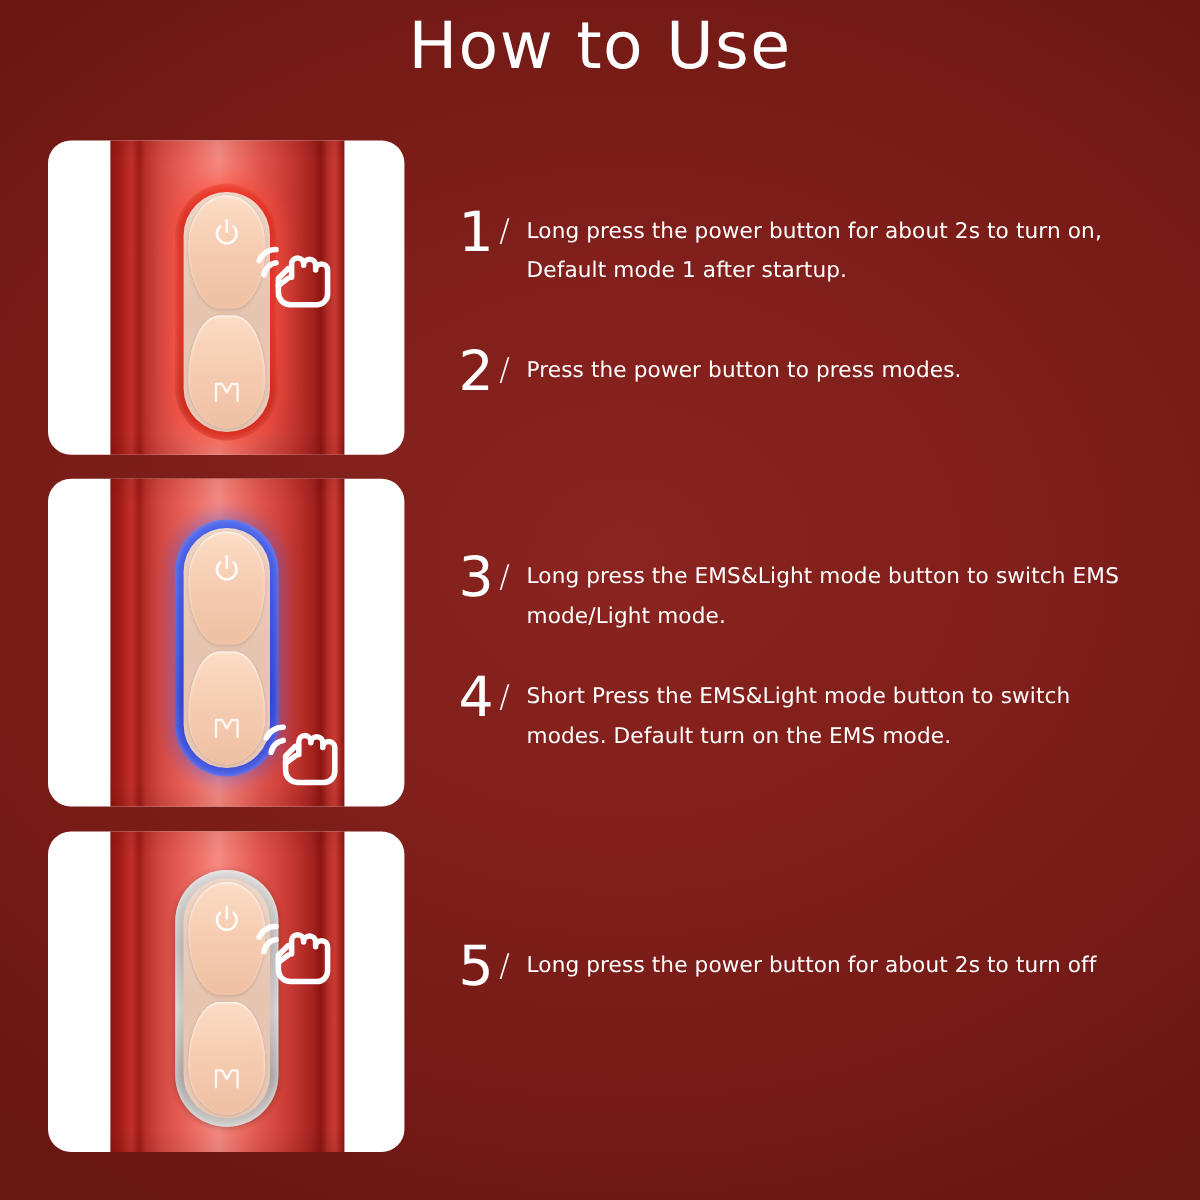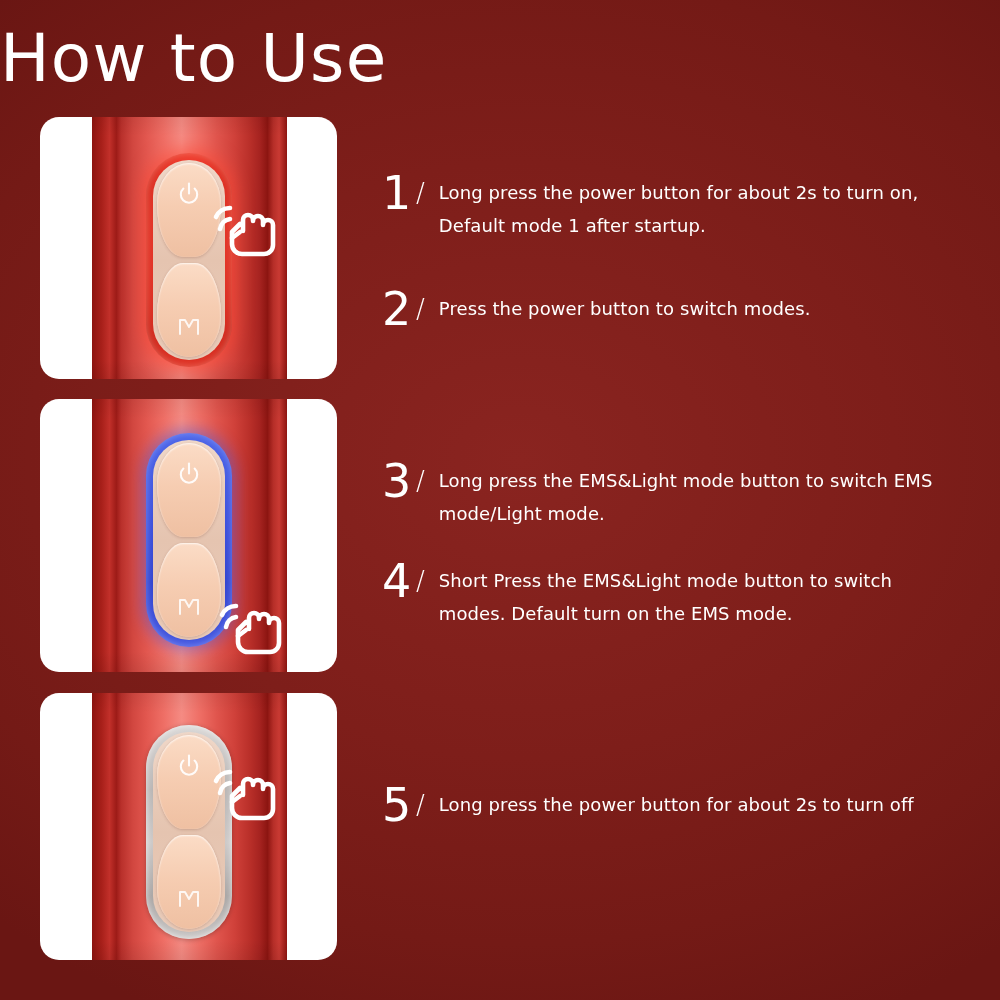--- a/index.html
+++ b/index.html
@@ -20,25 +20,25 @@
     height: 1000px;
     background:
       radial-gradient(ellipse 780px 620px at 52% 46%, #8a2420 0%, #7e1e1a 48%, #741a16 78%, #6a1613 100%);
     overflow: hidden;
   }
 
   
   #title {
     position: absolute;
     left: 0;
-    top: 26px;
+    top: 12px;
     width: 1000px;
-    text-align: left;
+    text-align: center;
     color: #ffffff;
-    font-size: 66px;
+    font-size: 54px;
     font-weight: 400;
     letter-spacing: 1.2px;
     line-height: 1;
     font-family: "DejaVu Sans", sans-serif;
   }
 
   
   .photo-panel {
     position: absolute;
     left: 40px;
@@ -308,21 +308,21 @@
 
   <div class="step" id="step-1">
     <span class="step-num">1</span>
     <span class="step-slash">/</span>
     <span class="step-text">Long press the power button for about 2s to turn on, Default mode 1 after startup.</span>
   </div>
 
   <div class="step" id="step-2">
     <span class="step-num">2</span>
     <span class="step-slash">/</span>
-    <span class="step-text">Press the power button to switch modes.</span>
+    <span class="step-text">Press the power button to press modes.</span>
   </div>
 
   <div class="step" id="step-3">
     <span class="step-num">3</span>
     <span class="step-slash">/</span>
     <span class="step-text">Long press the EMS&amp;Light mode button to switch EMS mode/Light mode.</span>
   </div>
 
   <div class="step" id="step-4">
     <span class="step-num">4</span>

